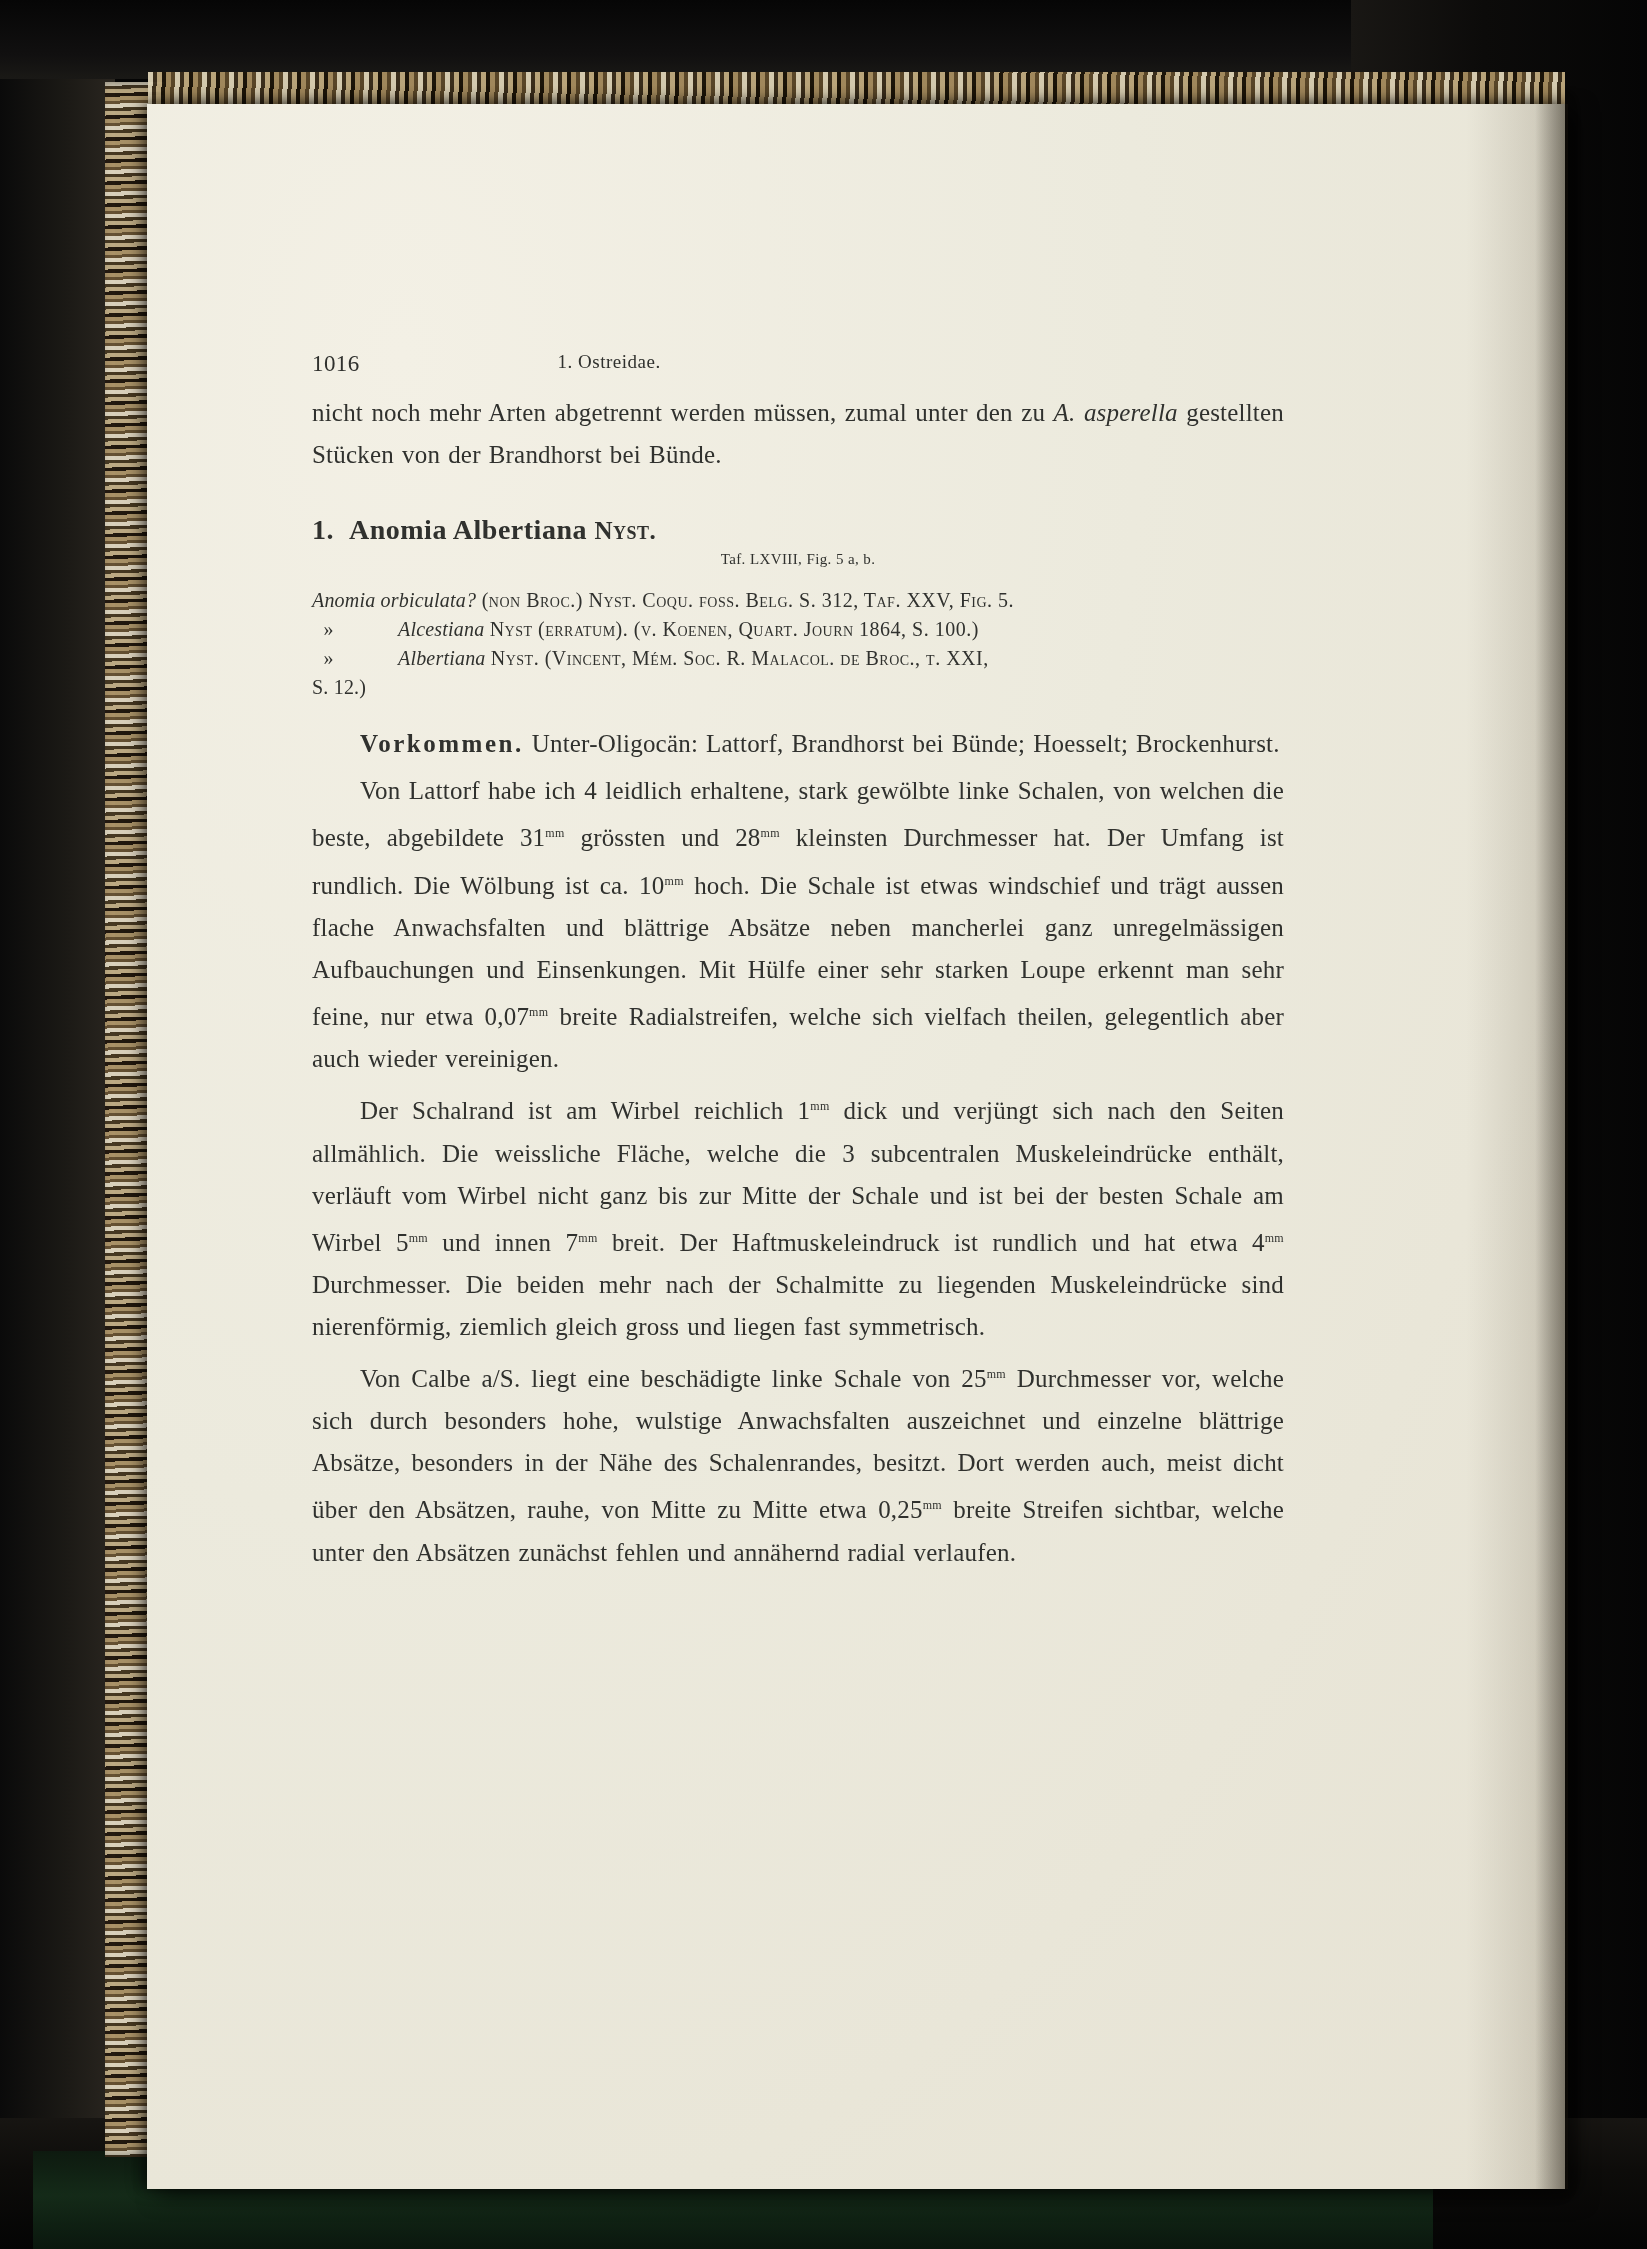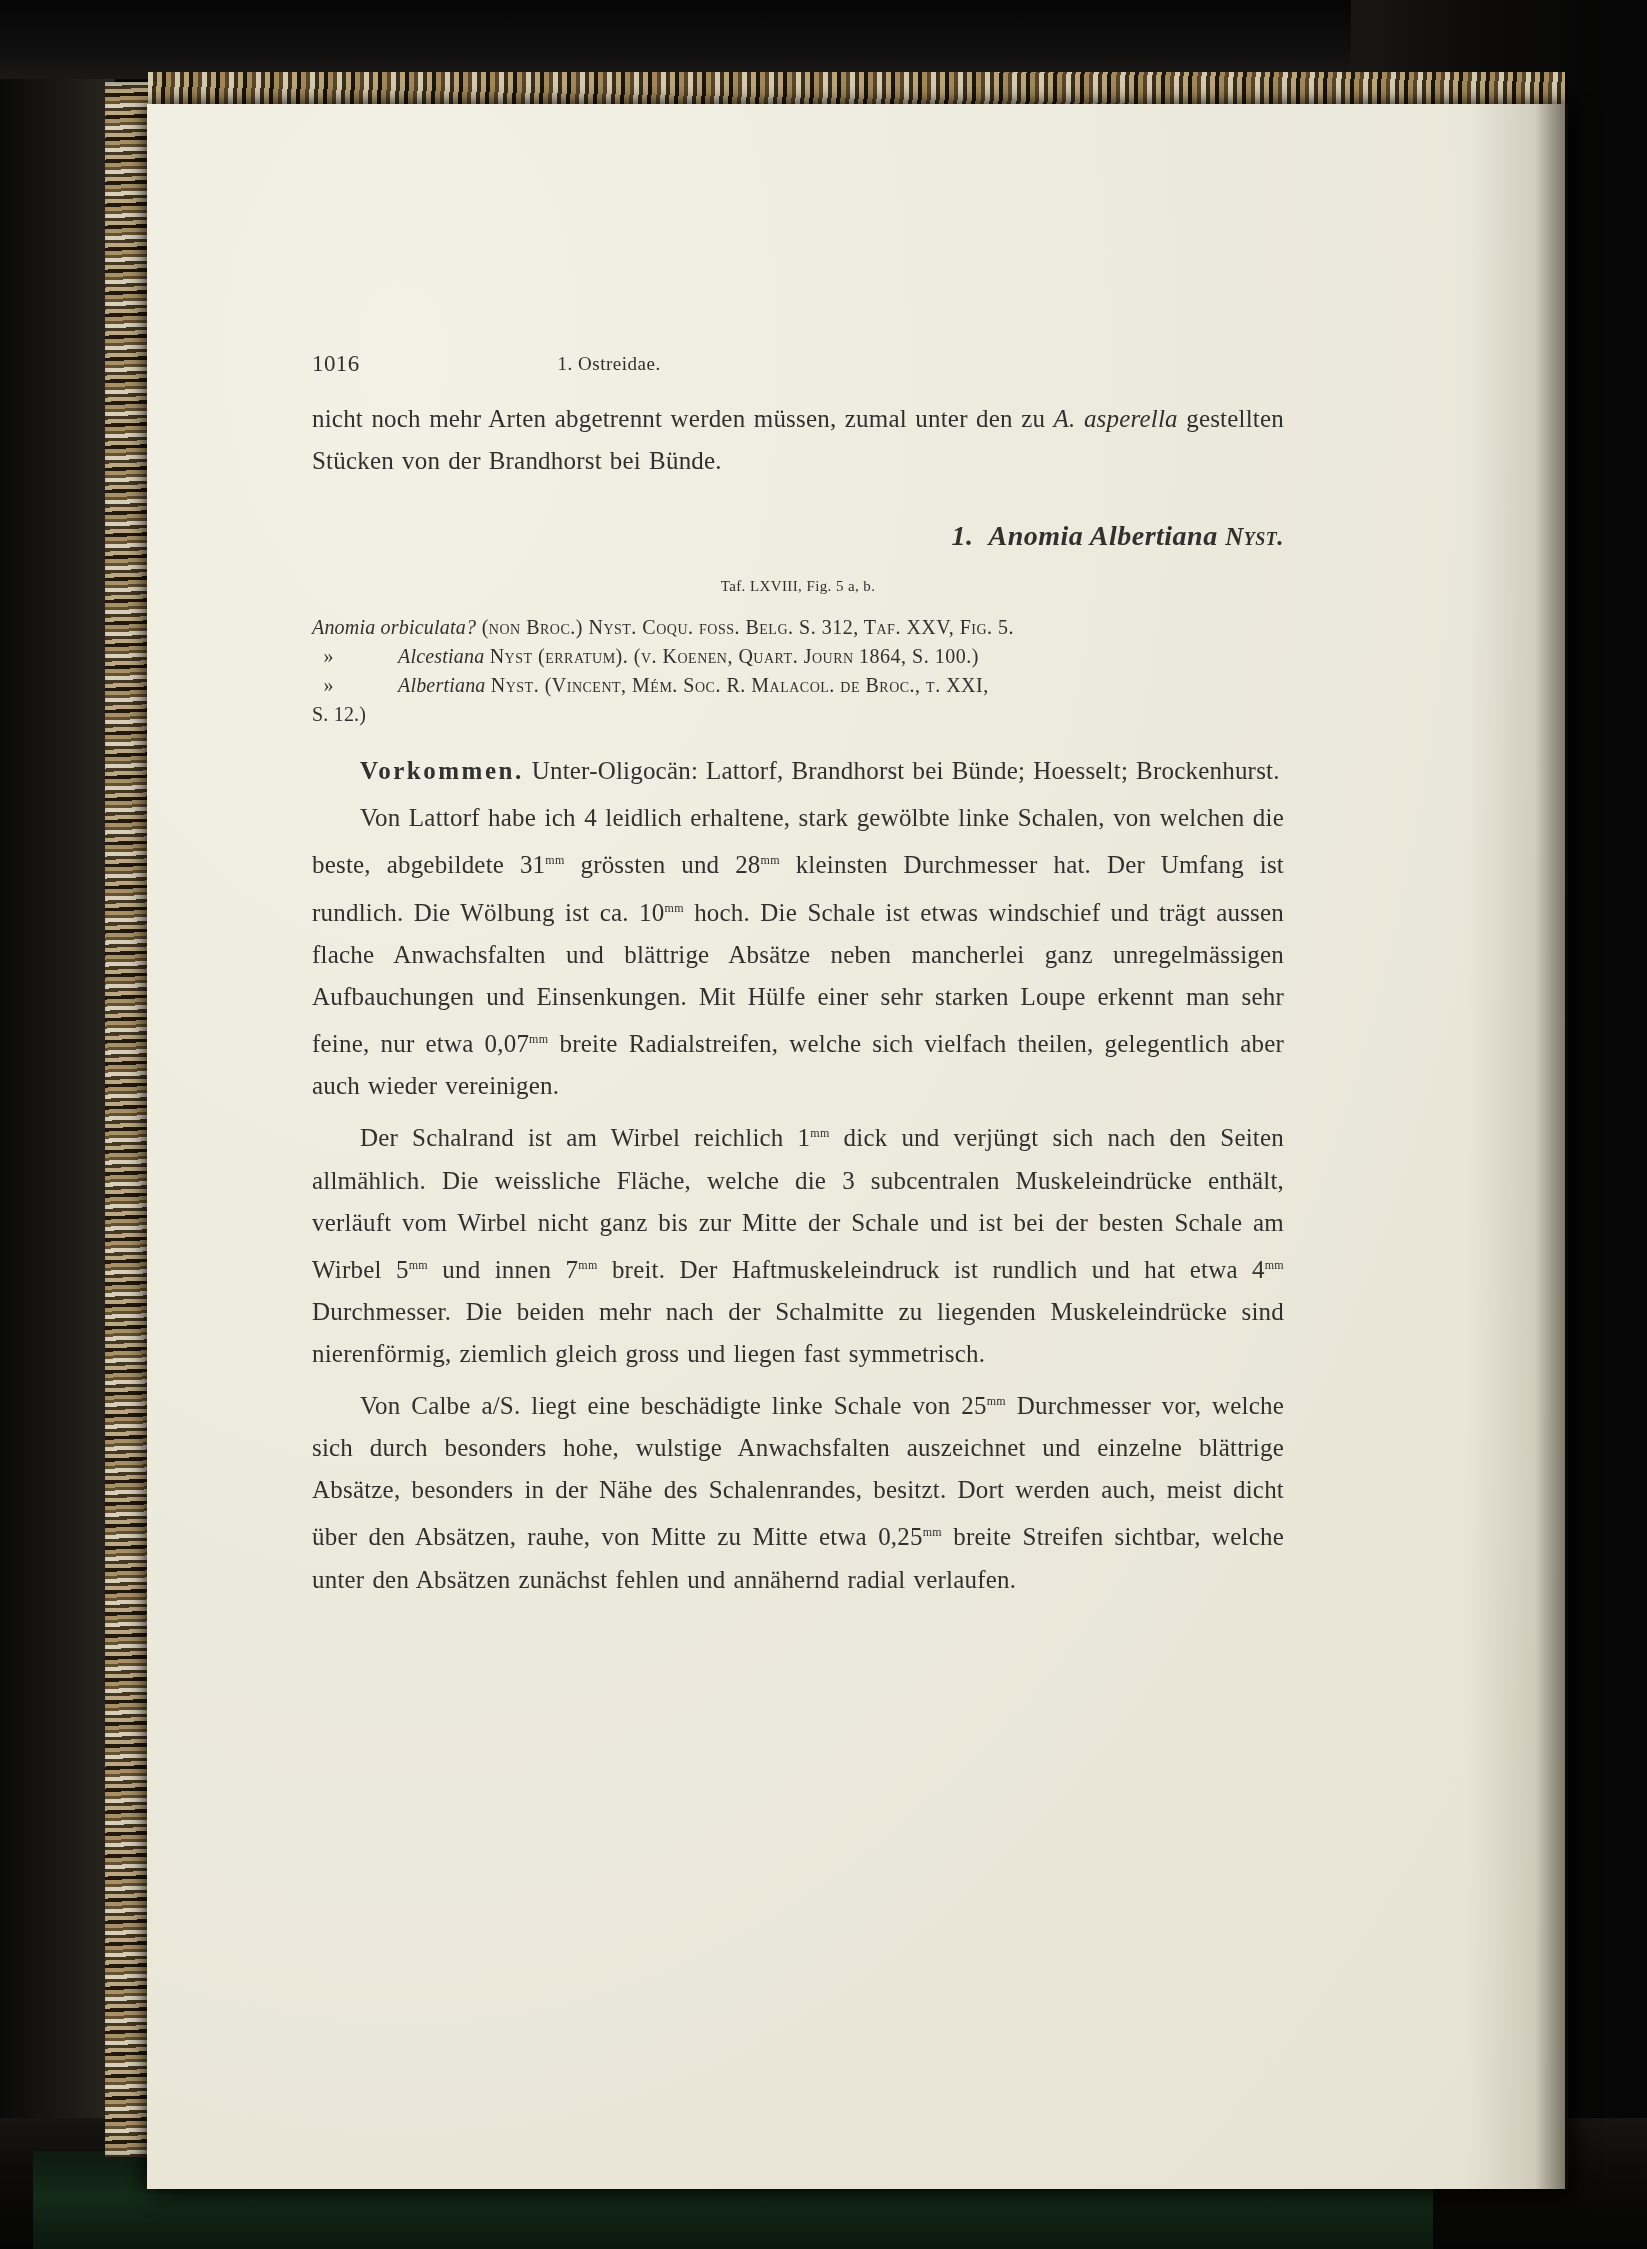--- a/index.html
+++ b/index.html
@@ -132,22 +132,22 @@
     position: absolute;
     left: 165px;
     top: 247px;
     width: 972px;
     color: #30312e;
   }
 
   
   .runhead {
     display: flex;
-    align-items: center;
-    margin-bottom: 21px;
+    align-items: flex-start;
+    margin-bottom: 15px;
   }
   .folio {
     font-size: 23px;
     letter-spacing: 0.4px;
   }
   .runhead-title {
     margin-left: 198px;
     font-size: 19px;
     letter-spacing: 0.5px;
   }
@@ -171,24 +171,23 @@
   .it { font-style: italic; margin-top: 8px; }
   .sc {
     font-variant: small-caps;
     letter-spacing: 0.5px;
   }
 
   
   h2.species {
     font-size: 28px;
     font-weight: bold;
-    text-align: right;
-    margin: 38px 0 26px 0;
+    text-align: left;
+    margin: 38px 0 5px 0;
     letter-spacing: 0.5px;
-    font-style: italic;
   }
   h2.species .sc { font-weight: bold; font-size: 25px; }
 
   .plate-ref {
     text-align: center;
     font-size: 15px;
     margin: 0 0 18px 0;
     letter-spacing: 0.4px;
   }
 

